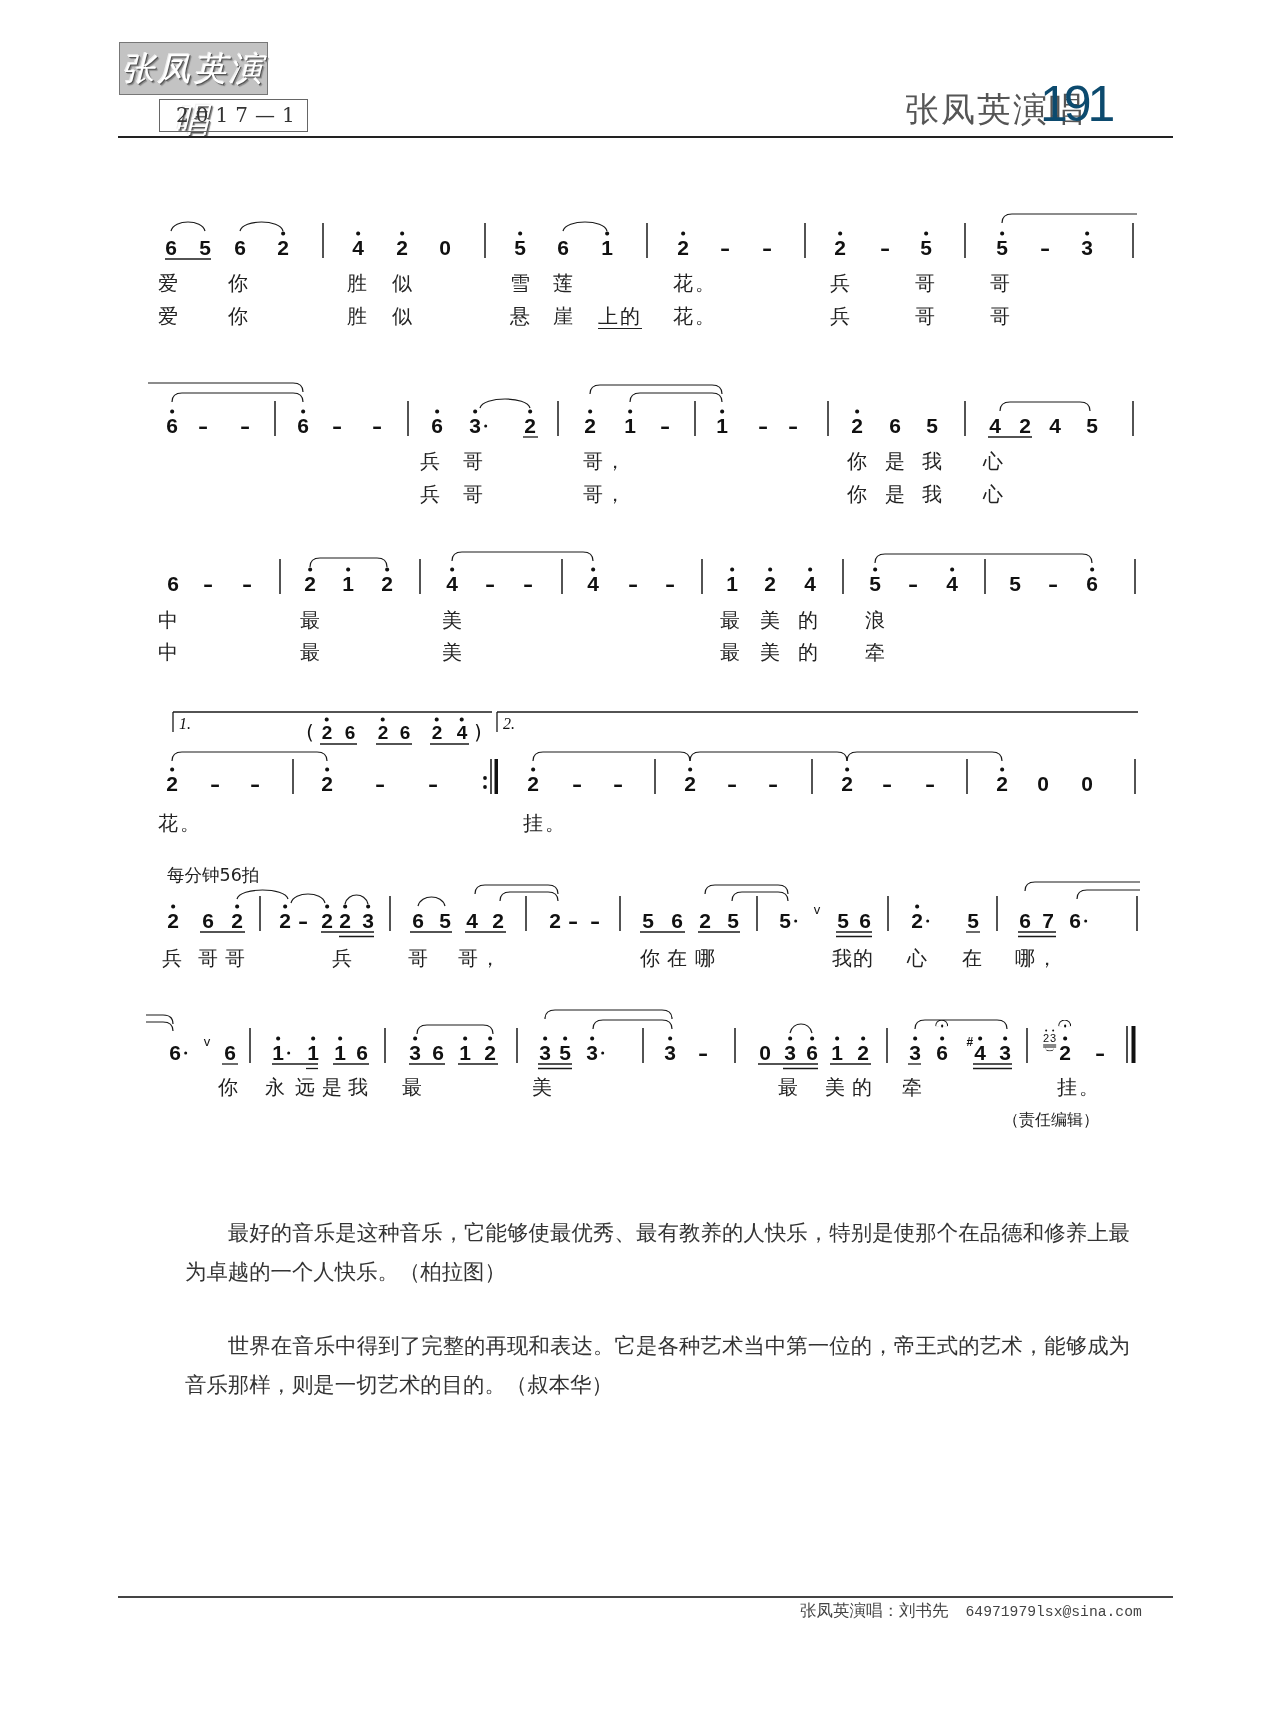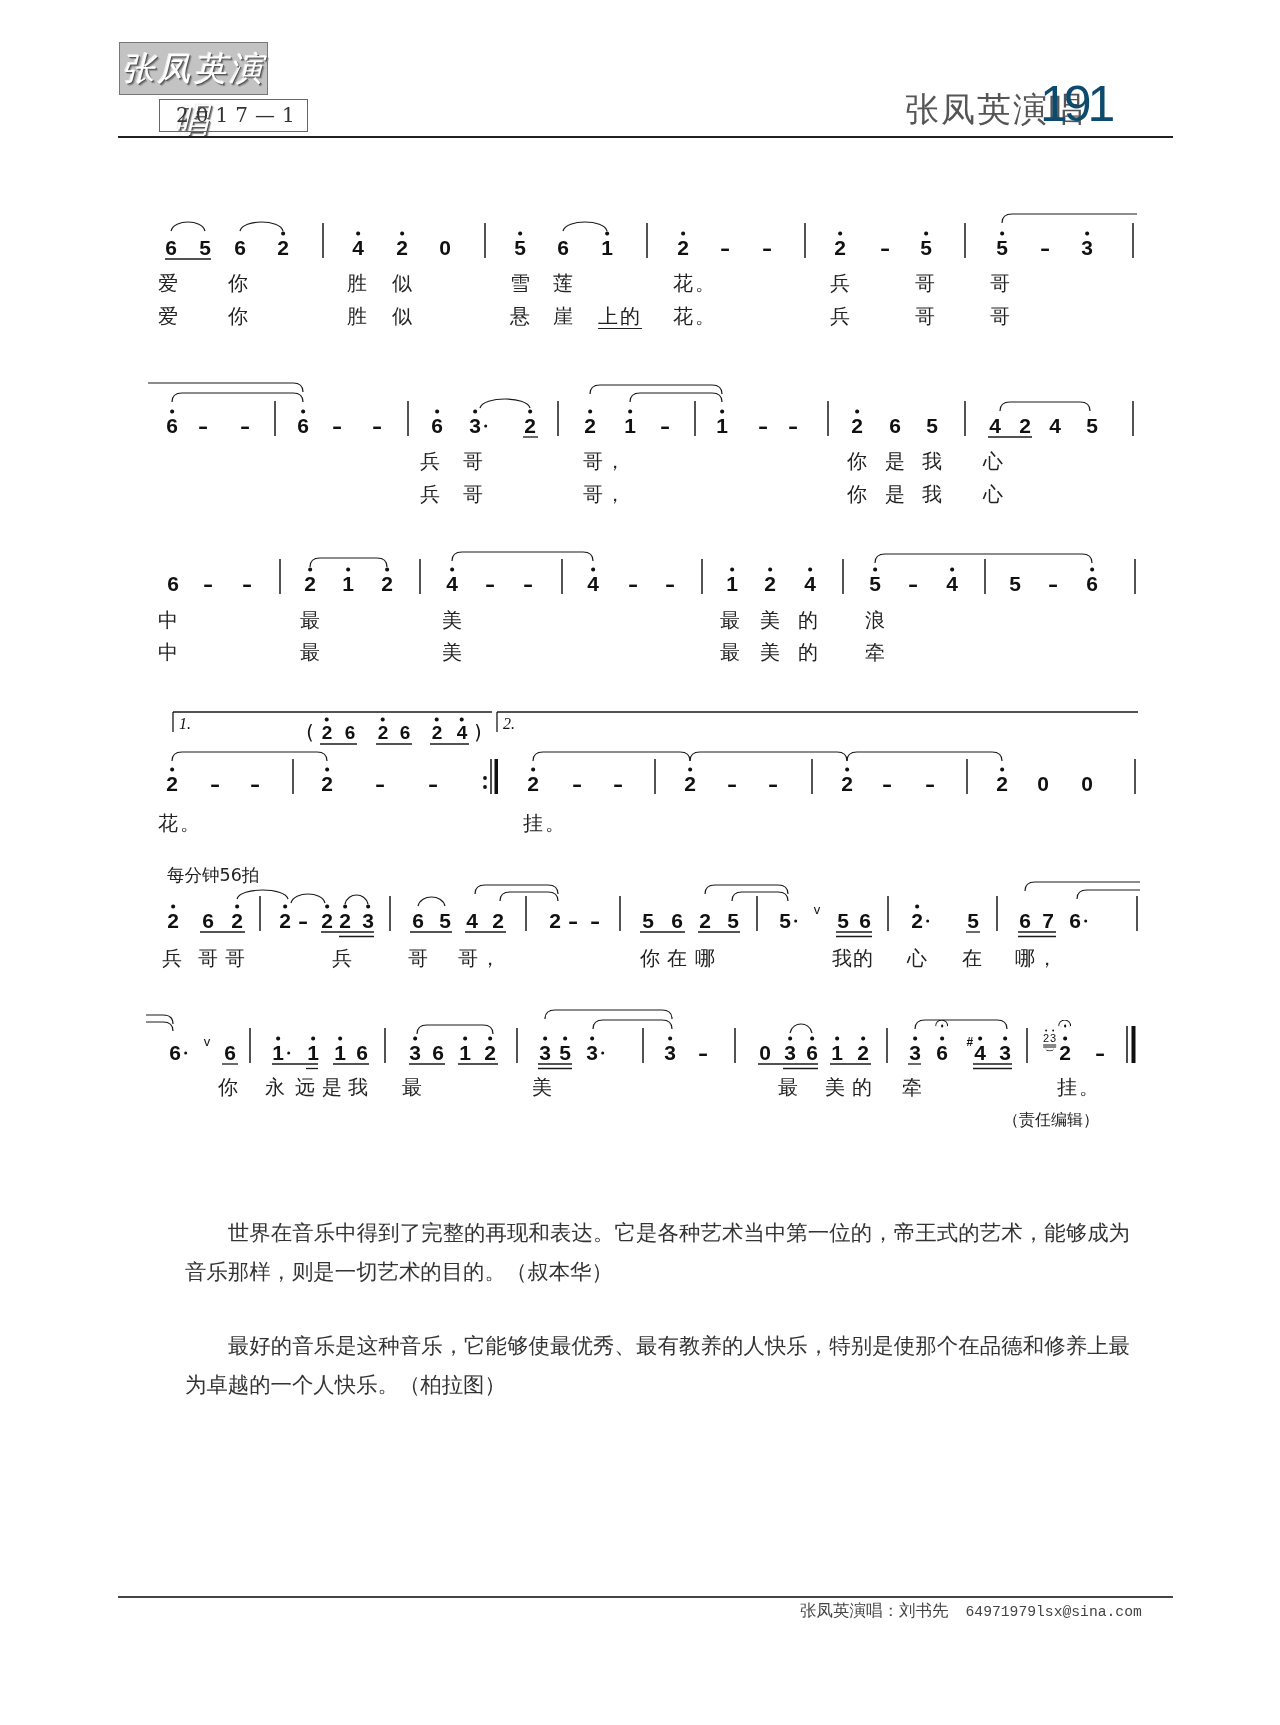--- a/index.html
+++ b/index.html
@@ -803,19 +803,19 @@
         <span class="ly" style="left: 532px; top: 1087px;">美</span>
         <span class="ly" style="left: 778px; top: 1087px;">最</span>
         <span class="ly" style="left: 825px; top: 1087px;">美</span>
         <span class="ly" style="left: 852px; top: 1087px;">的</span>
         <span class="ly" style="left: 902px; top: 1087px;">牵</span>
         <span class="ly" style="left: 1057px; top: 1087px;">挂。</span>
       </div>
     </div>
 
   <div class="quotes">
+    <p class="quote"><span>最好的音乐是这种音乐，它能够使最优秀、最有教养的人快乐，特别是使那个在品德和修养上最为卓越的一个人快乐。</span><span>（柏拉图）</span></p>
     <p class="quote"><span>世界在音乐中得到了完整的再现和表达。它是各种艺术当中第一位的，帝王式的艺术，能够成为音乐那样，则是一切艺术的目的。</span><span>（叔本华）</span></p>
-    <p class="quote"><span>最好的音乐是这种音乐，它能够使最优秀、最有教养的人快乐，特别是使那个在品德和修养上最为卓越的一个人快乐。</span><span>（柏拉图）</span></p>
   </div>
 
   <div class="rule bottom"></div>
   <div class="footer"><span>张凤英演唱：刘书先</span><span class="email">64971979lsx@sina.com</span></div>
 </div>
 
 </body></html>

